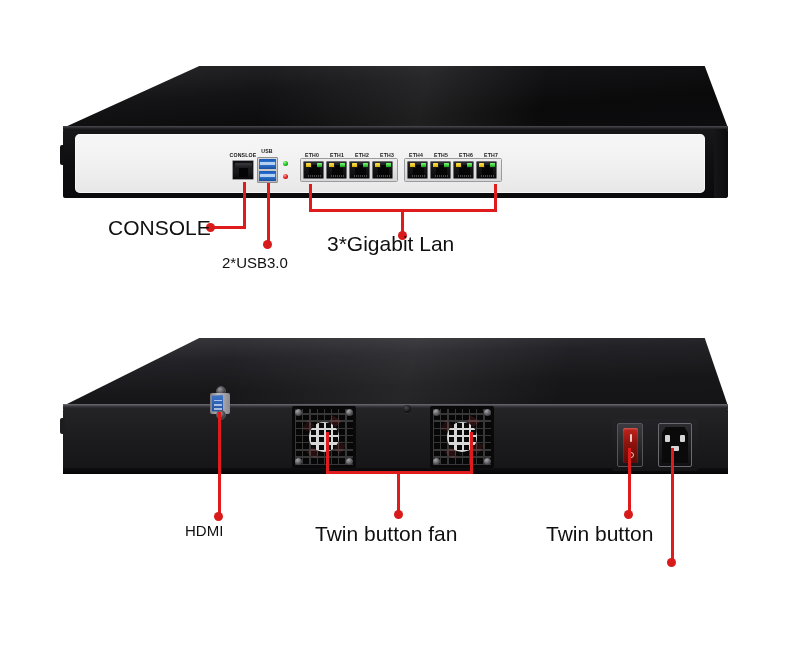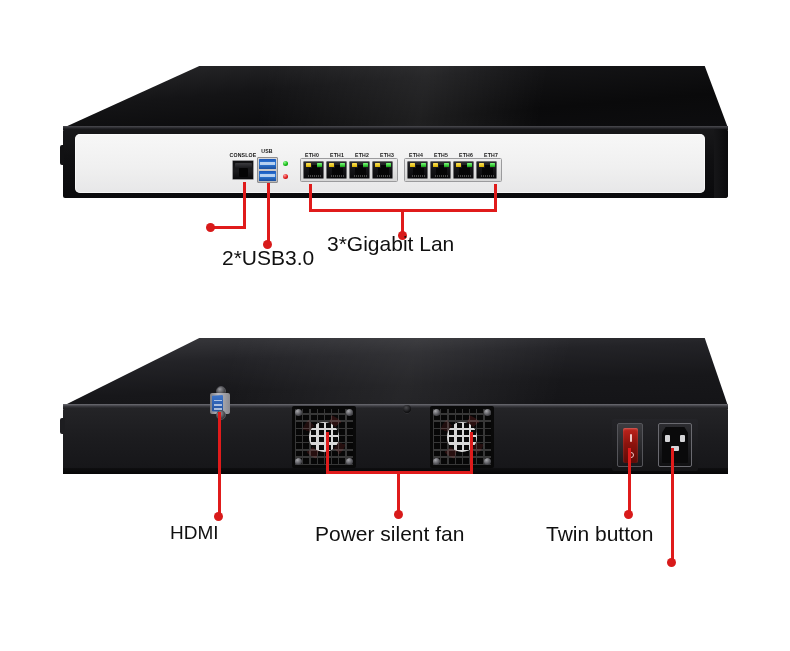--- a/index.html
+++ b/index.html
@@ -387,24 +387,25 @@
         <span class="eled r"></span>
         <span class="jack"></span>
         <span class="contacts"></span>
       </div>
     </div>
   </div>
 
   <div class="line" style="left:243px; top:182px; width:3px; height:47px;"></div>
   <div class="line" style="left:210px; top:226px; width:36px; height:3px;"></div>
   <div class="dot" style="left:206px; top:223px;"></div>
+  <div class="callout-text" style="left:108px; top:216px; font-size:21px;">CONSOLE</div>
 
   <div class="line" style="left:267px; top:183px; width:3px; height:61px;"></div>
   <div class="dot" style="left:263px; top:240px;"></div>
-  <div class="callout-text" style="left:222px; top:246px; font-size:21px;">2*USB3.0</div>
+  <div class="callout-text" style="left:222px; top:254px; font-size:15px;">2*USB3.0</div>
 
   <div class="line" style="left:309px; top:184px; width:3px; height:28px;"></div>
   <div class="line" style="left:494px; top:184px; width:3px; height:28px;"></div>
   <div class="line" style="left:309px; top:209px; width:188px; height:3px;"></div>
   <div class="line" style="left:401px; top:209px; width:3px; height:26px;"></div>
   <div class="dot" style="left:398px; top:231px;"></div>
   <div class="callout-text" style="left:327px; top:232px; font-size:21px;">3*Gigabit  Lan</div>
 
   <div class="rear-unit">
     <div class="rear-top"></div>
@@ -454,28 +455,28 @@
     <div class="iec">
       <span class="shape"></span>
       <span class="pin p1"></span>
       <span class="pin p2"></span>
       <span class="pin p3"></span>
     </div>
   </div>
 
   <div class="line" style="left:218px; top:412px; width:3px; height:108px;"></div>
   <div class="dot" style="left:214px; top:512px;"></div>
-  <div class="callout-text" style="left:170px; top:522px; font-size:19px;">HDMI</div>
+  <div class="callout-text" style="left:185px; top:522px; font-size:15px;">HDMI</div>
 
   <div class="line" style="left:326px; top:432px; width:3px; height:42px;"></div>
   <div class="line" style="left:470px; top:432px; width:3px; height:42px;"></div>
   <div class="line" style="left:326px; top:471px; width:147px; height:3px;"></div>
   <div class="line" style="left:397px; top:471px; width:3px; height:43px;"></div>
   <div class="dot" style="left:394px; top:510px;"></div>
-  <div class="callout-text" style="left:315px; top:522px; font-size:21px;">Power silent fan</div>
+  <div class="callout-text" style="left:315px; top:522px; font-size:21px;">Twin button fan</div>
 
   <div class="line" style="left:628px; top:448px; width:3px; height:70px;"></div>
   <div class="dot" style="left:624px; top:510px;"></div>
   <div class="callout-text" style="left:546px; top:522px; font-size:21px;">Twin button</div>
 
   <div class="line" style="left:671px; top:448px; width:3px; height:118px;"></div>
   <div class="dot" style="left:667px; top:558px;"></div>
 
 </div>
 

